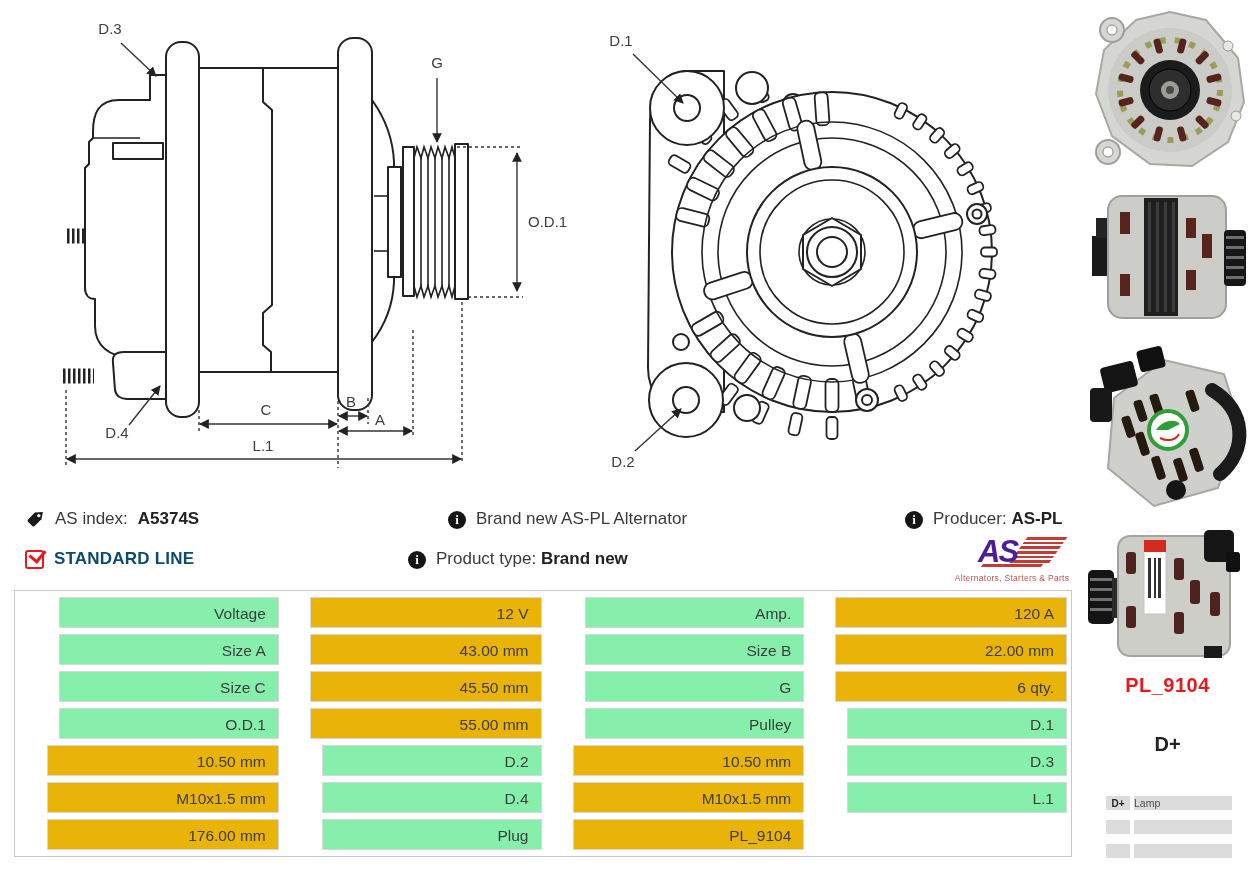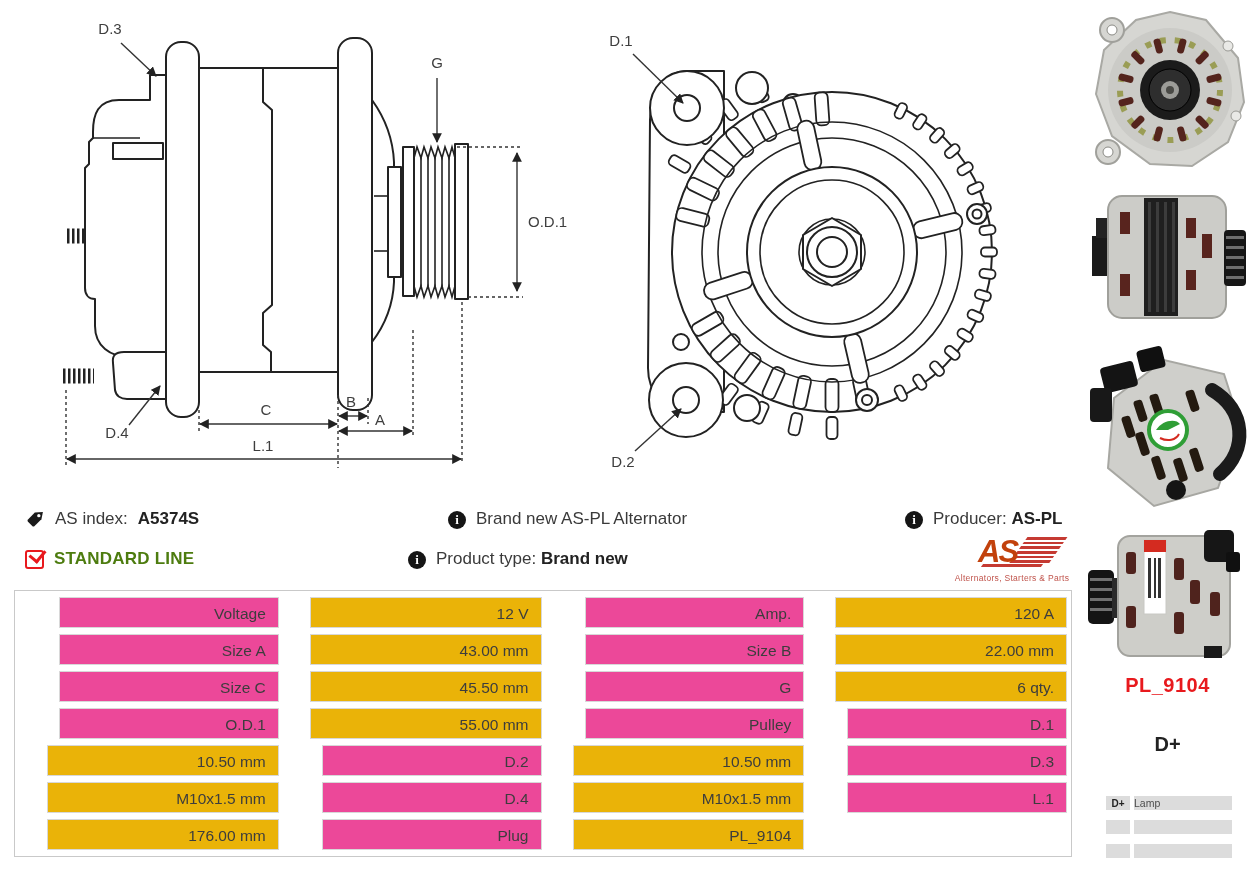--- a/index.html
+++ b/index.html
@@ -21,39 +21,39 @@
   .info-item{position:absolute;display:flex;align-items:flex-end;gap:10px;height:20px;
              font-size:17px;color:#3a3a3a;white-space:nowrap;}
   .info-item b{color:#222;}
   .info-icon{width:18px;height:18px;border-radius:50%;background:#151515;color:#fff;
              display:flex;align-items:center;justify-content:center;flex:0 0 18px;
              font:bold 13px "Liberation Serif",serif;}
   .info-icon::before{content:"i";}
   .chk{width:15px;height:15px;border:2.5px solid #e8191d;border-radius:3px;position:relative;flex:0 0 15px;}
   .chk::after{content:"";position:absolute;left:3px;top:-3px;width:12px;height:8px;
               border-left:3px solid #e8191d;border-bottom:3px solid #e8191d;transform:rotate(-50deg);}
-  .red{color:#4d7c0f;font-weight:bold;letter-spacing:.2px;}
+  .red{color:#0c4a6e;font-weight:bold;letter-spacing:.2px;}
 
   
   .as-logo{position:absolute;left:952px;top:534px;width:120px;height:52px;}
   .as-mark{position:relative;height:34px;}
   .as-text{position:absolute;left:26px;top:0;font:italic bold 31px "Liberation Sans",sans-serif;
-           color:#c2410c;letter-spacing:-2px;z-index:2;}
+           color:#4c1d95;letter-spacing:-2px;z-index:2;}
   .as-stripes{position:absolute;left:66px;top:3px;width:40px;height:27px;transform:skewX(-35deg);
               background:repeating-linear-gradient(to bottom,#c53a32 0 2.6px,transparent 2.6px 4.7px);}
   .as-underline{position:absolute;left:30px;top:30px;width:60px;height:3px;background:#c53a32;transform:skewX(-35deg);}
   .as-tagline{margin-top:5px;font-size:8.5px;color:#c0544c;letter-spacing:.3px;text-align:center;white-space:nowrap;}
 
   
   #spec-table{position:absolute;left:14px;top:590px;width:1058px;box-sizing:border-box;
               border:1px solid #c9c9c9;padding:6px 4px;display:grid;
               grid-template-columns:1fr 1fr 1fr 1fr;gap:6px 3px;background:#fff;}
   .cell{height:31px;line-height:31px;text-align:right;padding-right:12px;font-size:15.5px;
         color:#3d3d3d;border:1px solid #d8d8d8;box-sizing:border-box;overflow:hidden;}
-  .cell.lab{background:#ec4899;margin-left:40px;}
+  .cell.lab{background:#86efac;margin-left:40px;}
   .cell.val{background:#eab308;margin-left:28px;}
 
   
   .photo{position:absolute;}
   .plug-code{position:absolute;left:1085px;top:674px;width:165px;text-align:center;
              font-size:20px;font-weight:bold;color:#e8191d;letter-spacing:.5px;}
   .terminal{position:absolute;left:1085px;top:733px;width:165px;text-align:center;
             font-size:20px;font-weight:bold;color:#222;}
   .mini-table{position:absolute;left:1106px;top:796px;}
   .mini-row{display:flex;gap:4px;margin-bottom:10px;}

